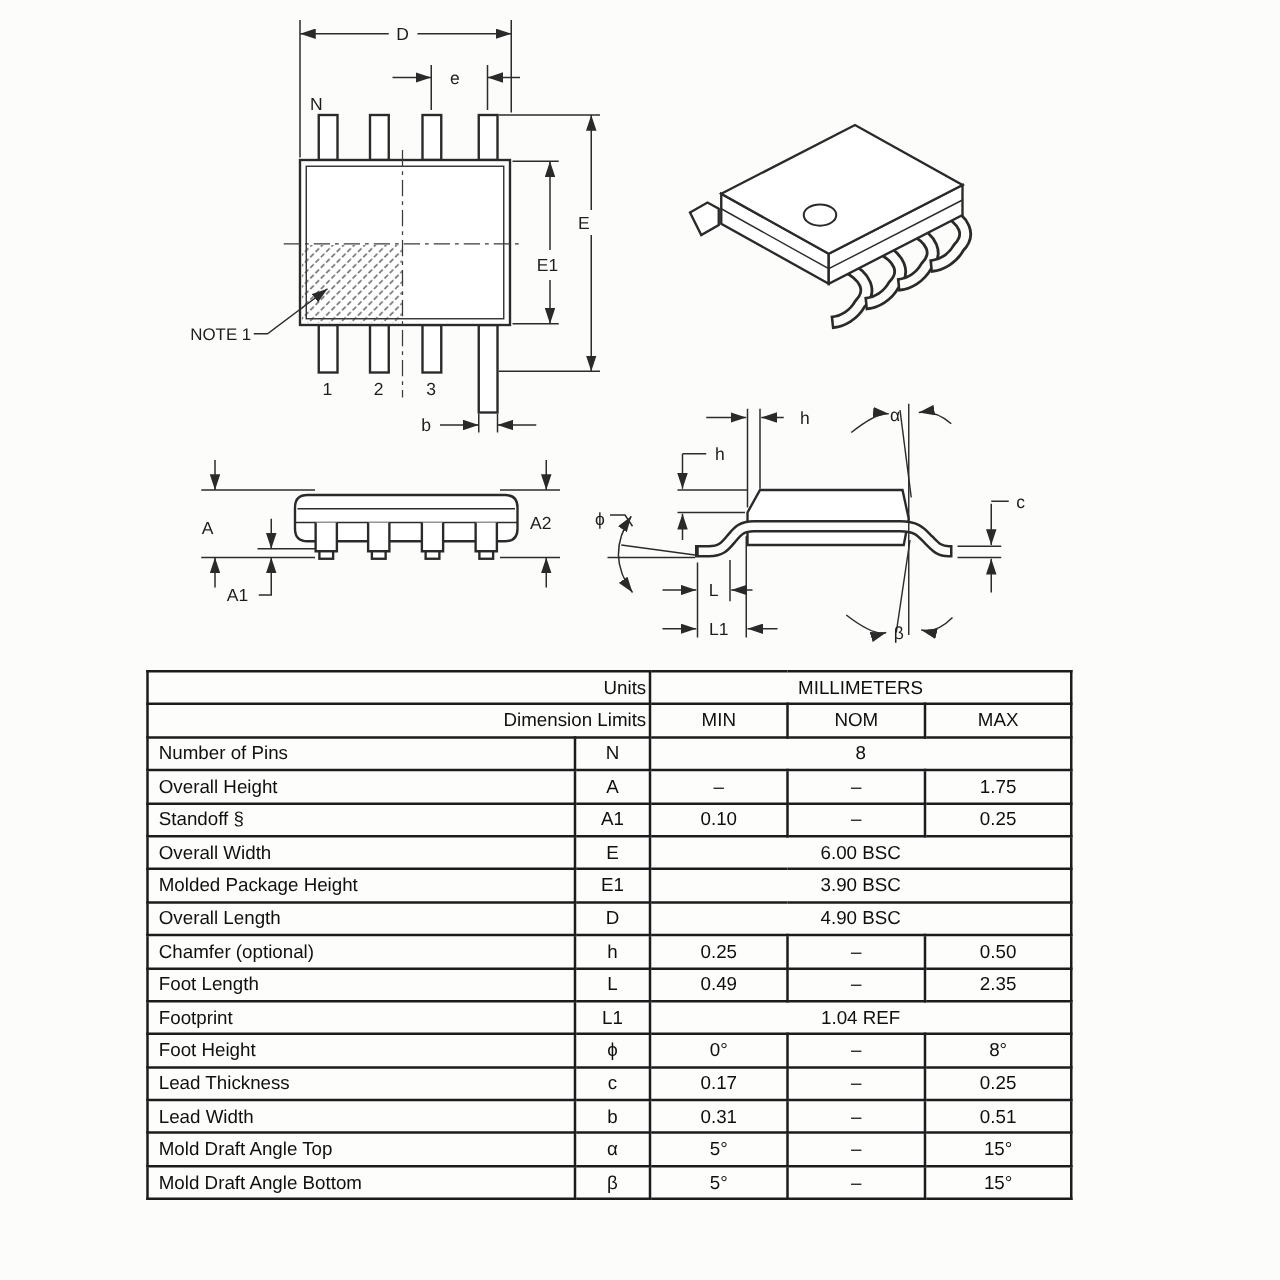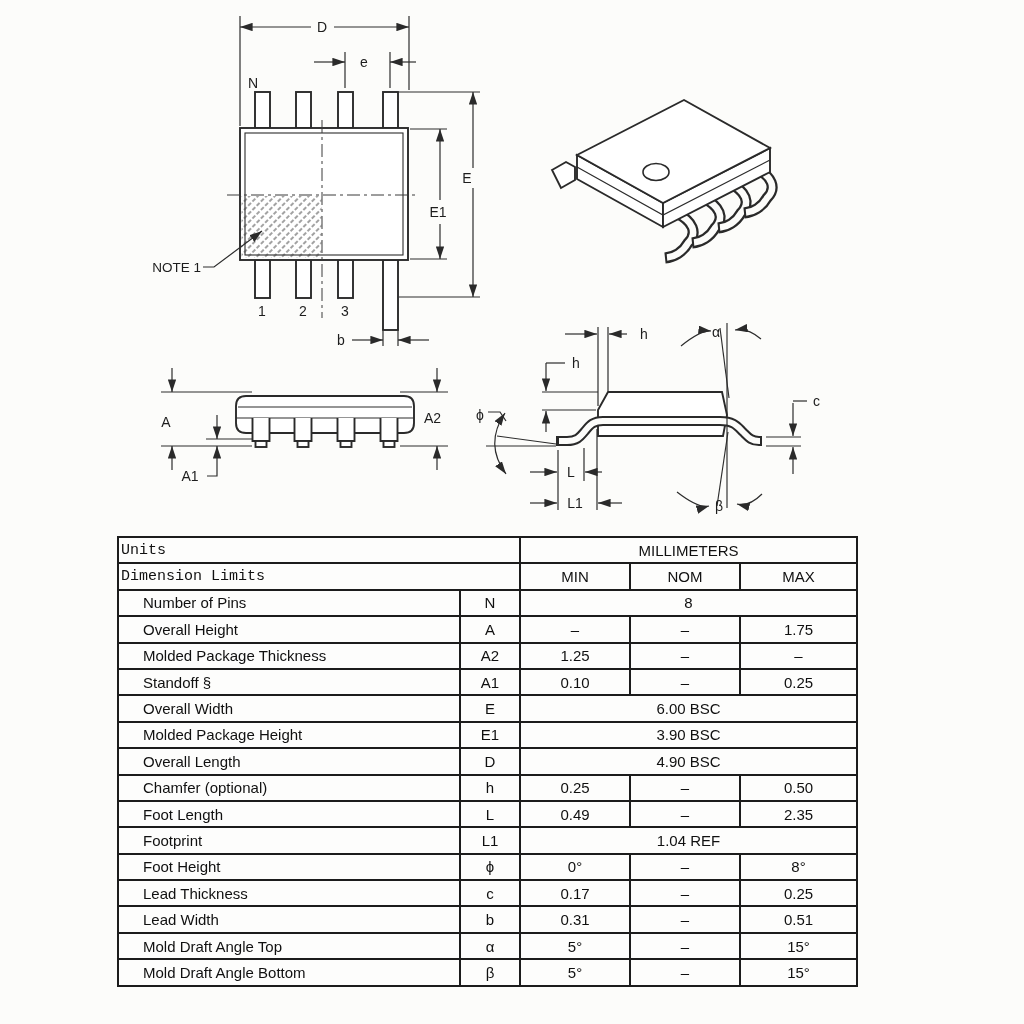--- a/index.html
+++ b/index.html
@@ -20,23 +20,23 @@
   .isoblack{fill:none;stroke:#2a2a2a;stroke-width:11;stroke-linejoin:round;stroke-linecap:butt;}
   .isowhite{fill:none;stroke:#fcfcfa;stroke-width:6.5;stroke-linejoin:round;stroke-linecap:butt;}
 
   
   .dimtable{
     position:absolute;left:117px;top:536px;width:739px;
     border-collapse:collapse;table-layout:fixed;
     font-size:15px;color:#101010;background:#fdfdfc;
   }
   .dimtable td{border:2px solid #1c1c1c;height:24.4px;padding:0 2px;white-space:nowrap;overflow:hidden;}
-  .dimtable td.name{text-align:left;padding-left:24px;}
+  .dimtable td.name{text-align:left;padding-left:8px;}
   .dimtable td.sym,.dimtable td.val{text-align:center;}
-  .dimtable td.hdr-right{text-align:left;padding-right:26px;font-family:Liberation Mono, monospace;}
+  .dimtable td.hdr-right{text-align:right;padding-right:2px;}
   .dimtable td.hdr-center{text-align:center;margin-top:35px;}
 </style>
 </head>
 <body>
 
 <div class="stage">
 
   <svg style="left:118px;top:6px;" width="382" height="352" viewBox="118 6 382 352">
     <defs>
       <marker id="ah" markerWidth="11" markerHeight="7" refX="10.5" refY="3.5" orient="auto">
@@ -289,27 +289,20 @@
         <td class="val" colspan="3">8</td>
       </tr>
       <tr>
         <td class="name">Overall Height</td>
         <td class="sym">A</td>
         <td class="val">–</td>
         <td class="val">–</td>
         <td class="val">1.75</td>
       </tr>
       <tr>
-        <td class="name">Molded Package Thickness</td>
-        <td class="sym">A2</td>
-        <td class="val">1.25</td>
-        <td class="val">–</td>
-        <td class="val">–</td>
-      </tr>
-      <tr>
         <td class="name">Standoff  §</td>
         <td class="sym">A1</td>
         <td class="val">0.10</td>
         <td class="val">–</td>
         <td class="val">0.25</td>
       </tr>
       <tr>
         <td class="name">Overall Width</td>
         <td class="sym">E</td>
         <td class="val" colspan="3">6.00 BSC</td>

